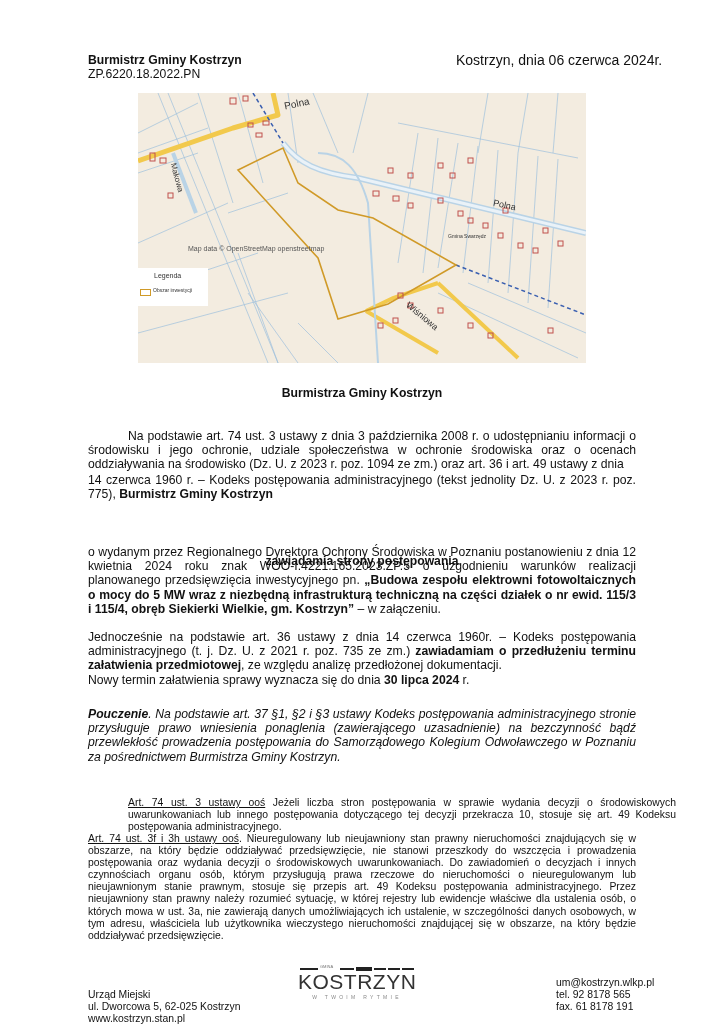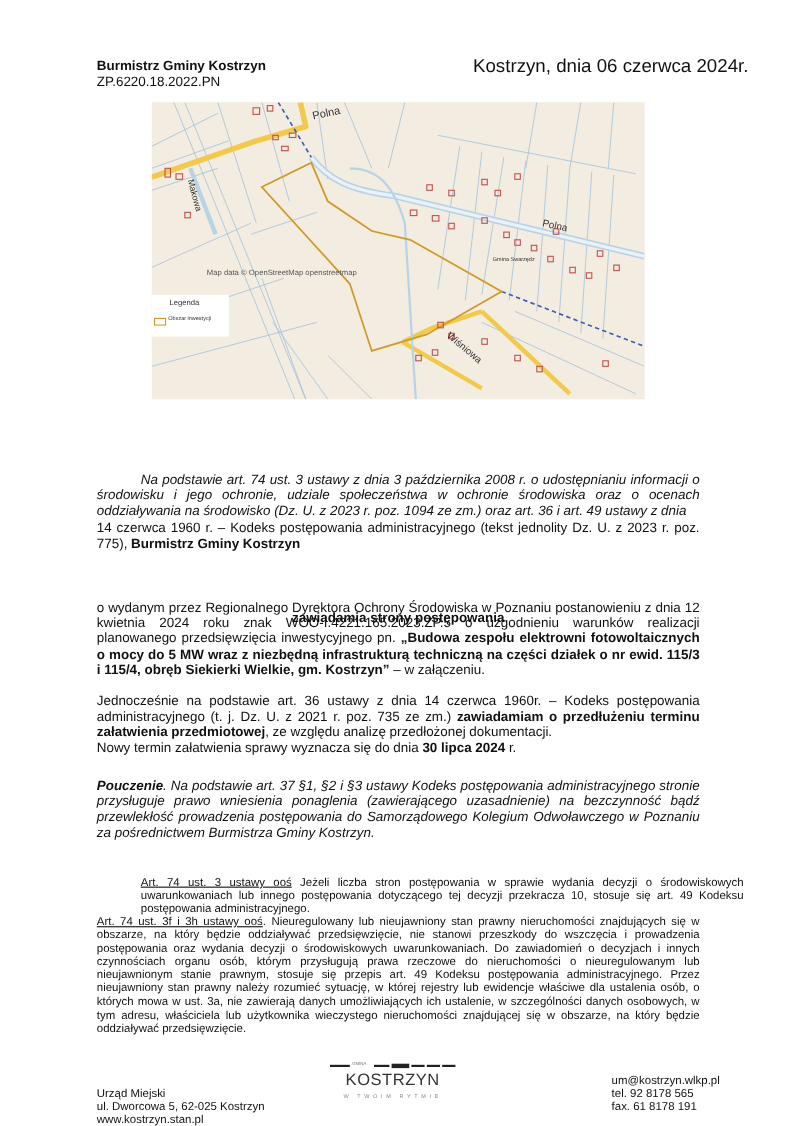--- a/index.html
+++ b/index.html
@@ -1,38 +1,38 @@
 <!DOCTYPE html>
 <html><head>
 <meta charset="utf-8">
 <style>
   html, body { margin:0; padding:0; background:#ffffff; }
   body { width:724px; height:1024px; position:relative; overflow:hidden;
          font-family:"Liberation Sans", sans-serif; color:#111; }
   .abs { position:absolute; }
   .hdr-left { left:88px; top:53px; font-size:12.2px; line-height:14px; }
   .hdr-left .b { font-weight:bold; }
-  .hdr-right { left:430px; top:53px; font-size:17px; line-height:14px; }
+  .hdr-right { left:456px; top:53px; font-size:14px; line-height:14px; }
   .map { left:138px; top:93px; width:448px; height:270px; background:#f3ece0; overflow:hidden; }
   .map svg { display:block; }
   .title { left:88px; width:548px; top:386px; text-align:center; font-weight:bold; font-size:12.2px; line-height:14px; }
   .para { left:88px; width:548px; font-size:12.2px; line-height:14.2px; text-align:justify; }
   .para b { font-weight:bold; }
-  .indent { text-indent:40px;font-style:italic; }
+  .indent { text-indent:40px; }
   .center-b { left:88px; width:548px; text-align:center; font-weight:bold; font-size:12.2px; }
   .foot { left:88px; width:548px; font-size:10.4px; line-height:12.1px; text-align:justify; }
   .u { text-decoration:underline; }
   .footer-l { left:88px; top:989px; font-size:10.4px; line-height:12.2px; }
   .footer-r { left:556px; top:977px; font-size:10.4px; line-height:12.2px; }
   .logo { left:298px; top:965px; width:118px; height:40px; }
   .logo .bars { position:absolute; top:2px; left:2px; width:114px; height:4px; }
   .logo .bar { position:absolute; top:1px; height:2px; background:#222; }
   .logo .gm { position:absolute; left:22px; top:-1px; font-size:4px; color:#777; }
   .logo .name { position:absolute; left:0; top:6px; width:118px; text-align:center;
-                font-size:15px; letter-spacing:0.5px; color:#333; line-height:22px; }
+                font-size:21px; letter-spacing:0.5px; color:#333; line-height:22px; }
   .logo .tag { position:absolute; left:0; top:29px; width:118px; text-align:center;
                font-size:5px; letter-spacing:3.3px; color:#888; }
   .legend { position:absolute; left:0; top:175px; width:70px; height:38px; background:#fff; }
   .legend .lt { position:absolute; left:16px; top:4px; font-size:7px; color:#333; }
   .legend .sw { position:absolute; left:2px; top:21px; width:9px; height:5px; border:1.3px solid #d09a28; }
   .legend .lb { position:absolute; left:15px; top:19px; font-size:5px; color:#333; white-space:nowrap; }
   .maptext { position:absolute; font-size:8px; color:#333; white-space:nowrap; }
 </style>
 </head>
 <body>
@@ -140,20 +140,21 @@
   <span class="maptext" style="left:310px;top:140px;font-size:5px;">Gmina Swarzędz</span>
   <span class="maptext" style="left:50px;top:152px;font-size:7px;color:#555;">Map data © OpenStreetMap openstreetmap</span>
   <div class="legend">
     <span class="lt">Legenda</span>
     <span class="sw"></span>
     <span class="lb">Obszar inwestycji</span>
   </div>
 </div>
 
 <div class="abs title">
+  <div>Burmistrza Gminy Kostrzyn</div>
 </div>
 
 <div class="abs para indent" style="top:429px;">Na podstawie art. 74 ust. 3 ustawy z dnia 3 października 2008 r. o udostępnianiu informacji o środowisku i jego ochronie, udziale społeczeństwa w ochronie środowiska oraz o ocenach oddziaływania na środowisko (Dz. U. z 2023 r. poz. 1094 ze zm.) oraz art. 36 i art. 49 ustawy z dnia</div>
 <div class="abs para" style="top:473px;"><span>14 czerwca 1960 r. – Kodeks postępowania administracyjnego (tekst jednolity Dz. U. z 2023 r. poz. 775), </span><b>Burmistrz Gminy Kostrzyn</b></div>
 
 <div class="abs center-b" style="top:506px;margin-top:48px;">zawiadamia strony postępowania</div>
 
 <div class="abs para" style="top:545px;"><span>o wydanym przez Regionalnego Dyrektora Ochrony Środowiska w Poznaniu postanowieniu z dnia 12 kwietnia 2024 roku znak WOO-I.4221.165.2023.ZP.5 o uzgodnieniu warunków realizacji planowanego przedsięwzięcia inwestycyjnego pn.</span><b> „Budowa zespołu elektrowni fotowoltaicznych o mocy do 5 MW wraz z niezbędną infrastrukturą techniczną na części działek o nr ewid. 115/3 i 115/4, obręb Siekierki Wielkie, gm. Kostrzyn”</b><span> – w załączeniu.</span></div>
 
 <div class="abs para" style="top:630px;"><span>Jednocześnie na podstawie art. 36 ustawy z dnia 14 czerwca 1960r. – Kodeks postępowania administracyjnego (t. j. Dz. U. z 2021 r. poz. 735 ze zm.) </span><b>zawiadamiam o przedłużeniu terminu załatwienia przedmiotowej</b><span>, ze względu analizę przedłożonej dokumentacji.</span><br><span>Nowy termin załatwienia sprawy wyznacza się do dnia </span><b>30 lipca 2024</b><span> r.</span></div>

